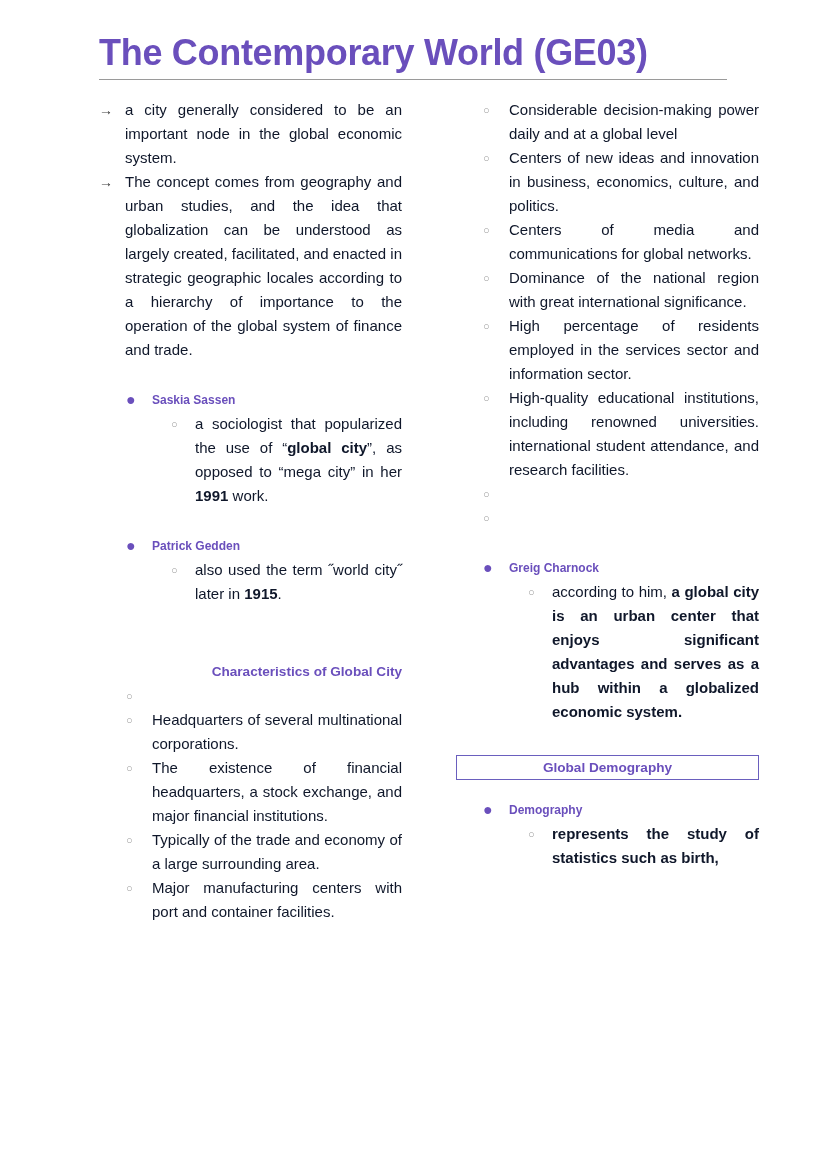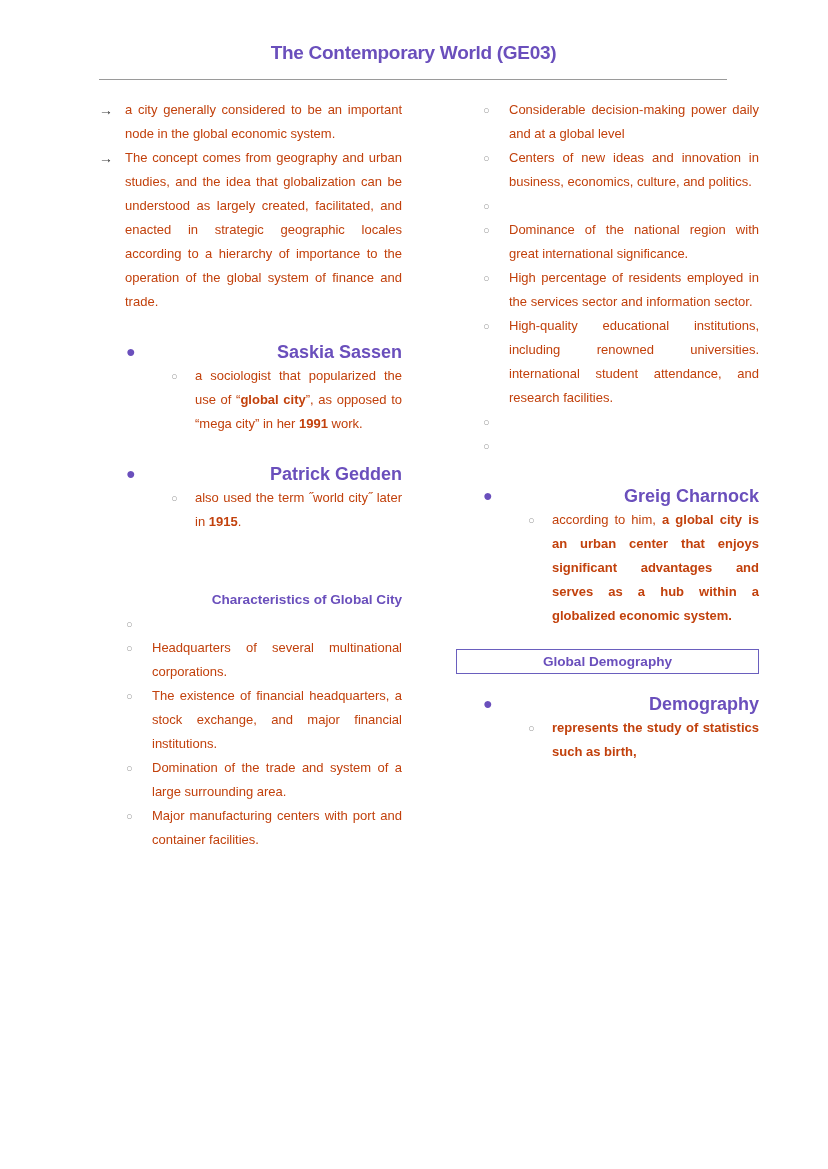--- a/index.html
+++ b/index.html
@@ -26,28 +26,27 @@
   }
 
   
   .title-wrap {
     position: absolute;
     left: 99px;
     top: 36px;
     width: 629px;
   }
   .doc-title {
-    font-size: 19px;
+    font-size: 36px;
     font-weight: 800;
     letter-spacing: -0.3px;
     color: #6a4fbc;
     line-height: 34px;
     margin: 0;
     white-space: nowrap;
-    text-align: center;
   }
   .title-rule {
     margin-top: 9px;
     height: 1px;
     width: 628px;
     background: #9a9a9a;
   }
 
   
   .columns {
@@ -73,25 +72,25 @@
   }
   .marker {
     flex: 0 0 auto;
     font-size: 13.2px;
     line-height: 24px;
     color: #3a3a3a;
     text-align: left;
   }
   .body-txt {
     flex: 1 1 auto;
-    font-size: 13px;
+    font-size: 15px;
     line-height: 24px;
     text-align: justify;
     text-justify: inter-word;
-    color: #c2410c;
+    color: #0f172a;
     word-spacing: 0px;
     hyphens: none;
   }
   .body-txt b { font-weight: 700; }
 
   
   .item-arrow { padding-left: 0px; }
   .item-arrow > .marker {
     width: 26px;
     font-size: 14px;
@@ -102,22 +101,22 @@
   .item-b1 { padding-left: 27px; margin-top: 2px; }
   .item-b1 > .marker {
     width: 26px;
     color: #6a4fbc;
     font-size: 16px;
     line-height: 24px;
   }
   .item-b1 > .body-txt {
     color: #6a4fbc;
     font-weight: 700;
-    font-size: 18px;
-    text-align: right;
+    font-size: 12px;
+    text-align: left;
   }
 
   
   .item-b2 { padding-left: 72px; }
   .item-b2 > .marker {
     width: 24px;
     color: #9b9b9b;
     font-size: 11px;
     line-height: 24px;
   }
@@ -139,21 +138,21 @@
     line-height: 24px;
     margin: 0;
     text-align: right;
   }
 
   .spacer-lg { height: 24px; }
   .spacer-md { height: 16px; }
 
   
   .banner {
-    margin-top: 21px;
+    margin-top: 31px;
     border: 1.4px solid #6a5fbe;
     height: 25px;
     display: flex;
     align-items: center;
     justify-content: center;
     background: #ffffff;
   }
   .banner-label {
     font-size: 13.6px;
     font-weight: 800;
@@ -219,21 +218,21 @@
         <li class="item item-c">
           <span class="marker">○</span>
           <span class="body-txt">Headquarters of several multinational corporations.</span>
         </li>
         <li class="item item-c">
           <span class="marker">○</span>
           <span class="body-txt">The existence of financial headquarters, a stock exchange, and major financial institutions.</span>
         </li>
         <li class="item item-c">
           <span class="marker">○</span>
-          <span class="body-txt">Domination of the trade and system of a large surrounding area.</span>
+          <span class="body-txt">Typically of the trade and economy of a large surrounding area.</span>
         </li>
         <li class="item item-c">
           <span class="marker">○</span>
           <span class="body-txt">Major manufacturing centers with port and container facilities.</span>
         </li>
       </ul>
 
     </div>
 
     <div class="col">
@@ -242,20 +241,21 @@
         <li class="item item-c">
           <span class="marker">○</span>
           <span class="body-txt">Considerable decision-making power daily and at a global level</span>
         </li>
         <li class="item item-c">
           <span class="marker">○</span>
           <span class="body-txt">Centers of new ideas and innovation in business, economics, culture, and politics.</span>
         </li>
         <li class="item item-c">
           <span class="marker">○</span>
+          <span class="body-txt">Centers of media and communications for global networks.</span>
         </li>
         <li class="item item-c">
           <span class="marker">○</span>
           <span class="body-txt">Dominance of the national region with great international significance.</span>
         </li>
         <li class="item item-c">
           <span class="marker">○</span>
           <span class="body-txt">High percentage of residents employed in the services sector and information sector.</span>
         </li>
         <li class="item item-c">

